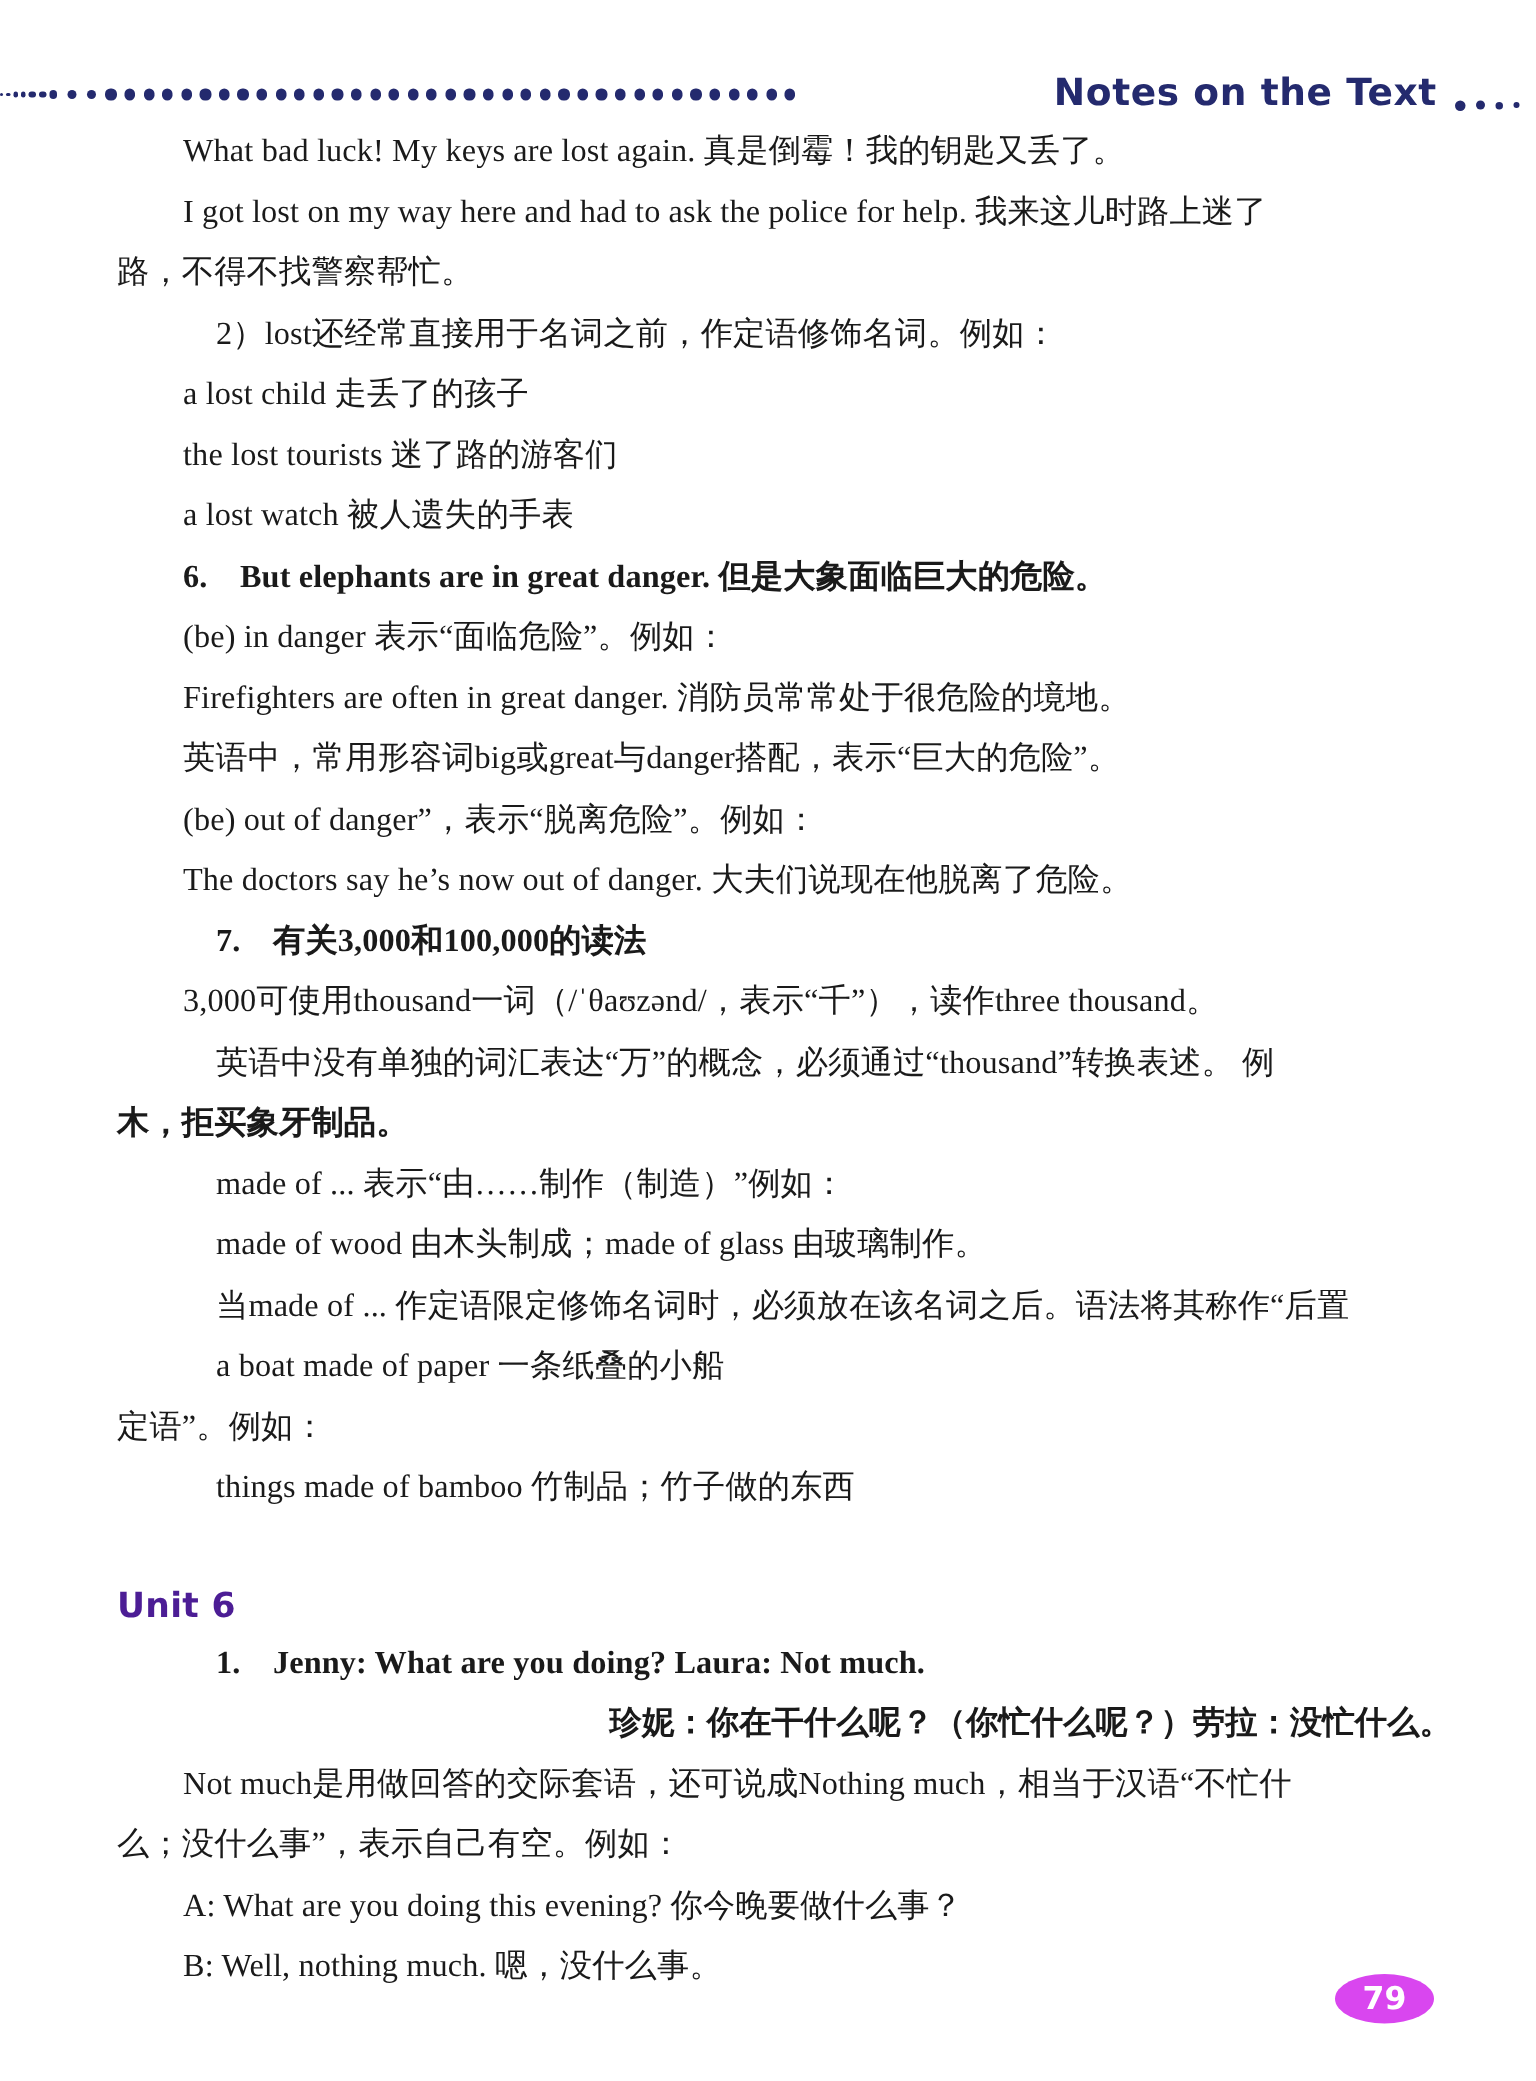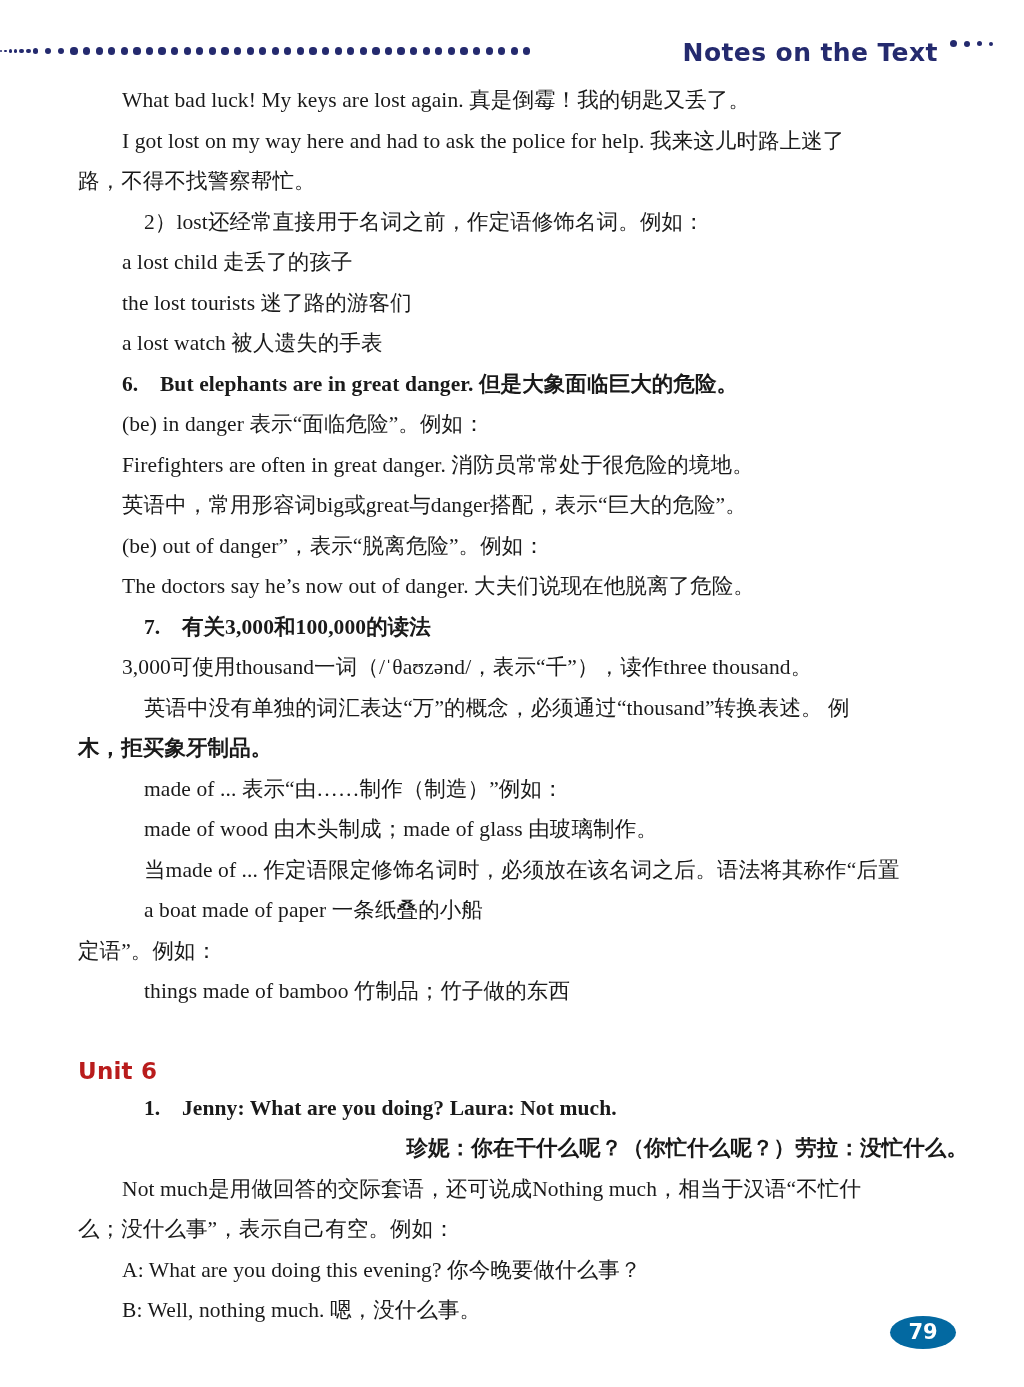--- a/index.html
+++ b/index.html
@@ -17,23 +17,23 @@
   }
 
   
   .runhead {
     position: absolute;
     top: 40px;
     left: 0;
     width: 1024px;
     height: 34px;
     display: flex;
-    align-items: flex-start;
+    align-items: flex-end;
     justify-content: flex-end;
-    padding-right: 24px;
+    padding-right: 4px;
     box-sizing: border-box;
   }
   .dot-rail {
     flex: 1 1 auto;
     height: 22px;
     display: flex;
     align-items: center;
     overflow: hidden;
     margin-right: 14px;
   }
@@ -198,27 +198,27 @@
       <div class="ln ind3">英语中没有单独的词汇表达“万”的概念，必须通过“thousand”转换表述。 例</div>
       <div class="ln flush b">木，拒买象牙制品。</div>
       <div class="ln ind3">made of ... 表示“由……制作（制造）”例如：</div>
       <div class="ln ind3">made of wood 由木头制成；made of glass 由玻璃制作。</div>
       <div class="ln ind3">当made of ... 作定语限定修饰名词时，必须放在该名词之后。语法将其称作“后置</div>
       <div class="ln ind3">a boat made of paper 一条纸叠的小船</div>
       <div class="ln flush">定语”。例如：</div>
       <div class="ln ind3">things made of bamboo 竹制品；竹子做的东西</div>
     </div>
 
-  <div class="unit-head" style="color: #b91c1c;">Unit 6</div>
+  <div class="unit-head" style="color: #4c1d95;">Unit 6</div>
 
   <div id="block-2">
       <div class="ln ind3 b">1.　Jenny: What are you doing? Laura: Not much.</div>
       <div class="ln sub b">珍妮：你在干什么呢？（你忙什么呢？）劳拉：没忙什么。</div>
       <div class="ln ind2">Not much是用做回答的交际套语，还可说成Nothing much，相当于汉语“不忙什</div>
       <div class="ln flush">么；没什么事”，表示自己有空。例如：</div>
       <div class="ln ind2">A: What are you doing this evening? 你今晚要做什么事？</div>
       <div class="ln ind2">B: Well, nothing much. 嗯，没什么事。</div>
     </div>
 </div>
 
-<div class="folio" style="background: #0369a1;">
+<div class="folio" style="background: #d946ef;">
   <span style="color: rgb(255, 255, 255);">79</span>
 </div>
 
 </body></html>

